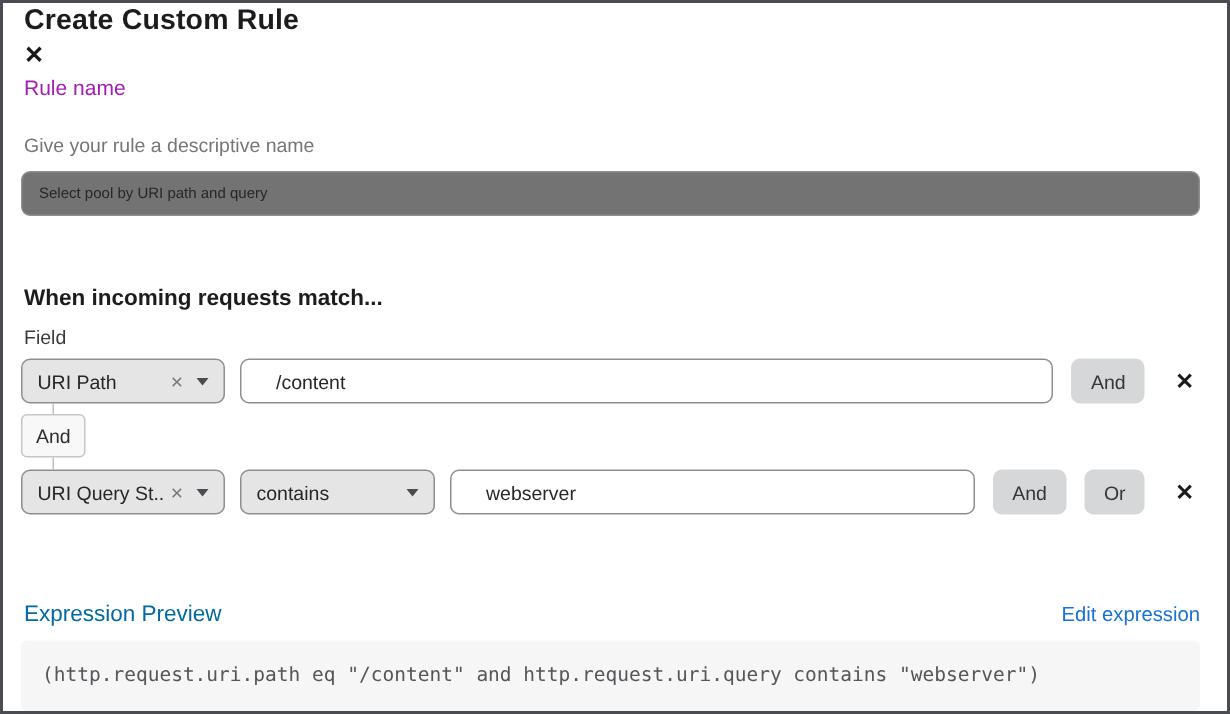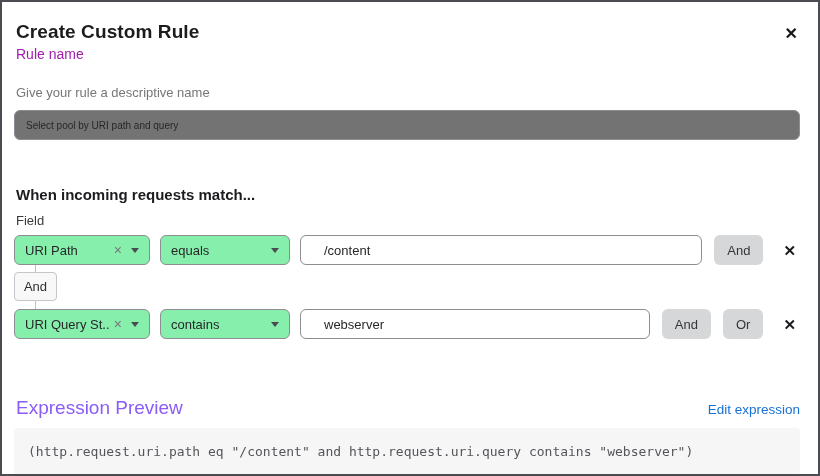--- a/index.html
+++ b/index.html
@@ -16,21 +16,22 @@
     background: #ffffff;
     padding: 0 18px 0 12px;
     position: relative;
     overflow: hidden;
   }
   
   .dialog-header {
     display: flex;
     justify-content: space-between;
     align-items: flex-start;
-    padding-top: 19px;
+    padding-top: 1px;
+    flex-direction: column;
   }
   .dialog-title {
     font-size: 19px;
     font-weight: 700;
     color: #1c1c1f;
     letter-spacing: 0.1px;
     padding-left: 2px;
   }
   .close-btn {
     background: none;
@@ -90,21 +91,21 @@
   .condition-row {
     margin-top: 7px;
     display: flex;
     align-items: center;
     gap: 10px;
   }
   .select-box {
     height: 30px;
     border: 1px solid #8d8d92;
     border-radius: 6px;
-    background: #86efac;
+    background: #e5e5e5;
     display: flex;
     align-items: center;
     padding: 0 10px;
     font-size: 13px;
     color: #27272a;
     cursor: pointer;
     flex: 0 0 auto;
   }
   .select-field    { width: 136px; }
   .select-operator { width: 130px; }
@@ -187,21 +188,21 @@
     font-size: 13px;
     color: #2e2e32;
   }
   
   .expr-header {
     margin-top: 58px;
     display: flex;
     justify-content: space-between;
     align-items: baseline;
   }
-  .expr-label { font-size: 19px; color: #8b5cf6; padding-left: 2px; }
+  .expr-label { font-size: 15px; color: #0369a1; padding-left: 2px; }
   .expr-edit-link {
     font-size: 13.5px;
     color: #1671d6;
     text-decoration: none;
     cursor: pointer;
   }
   .expr-code-block {
     margin-top: 9px;
     background: #f6f6f7;
     border-radius: 4px;
@@ -231,24 +232,20 @@
 
   <div class="column-labels">
     <div class="col-label-field">Field</div>
   </div>
 
   
   <div class="condition-row">
     <div class="select-box select-field">
       <span class="select-text">URI Path</span>
       <span class="clear-x">×</span>
-      <span class="chevron"></span>
-    </div>
-    <div class="select-box select-operator">
-      <span class="select-text">equals</span>
       <span class="chevron"></span>
     </div>
     <input class="value-input" type="text" value="/content" style="">
     <button class="logic-btn">And</button>
     <button class="row-delete-btn">✕</button>
   </div>
 
   
   <div class="connector-wrap">
     <div class="connector-line-top"></div>

